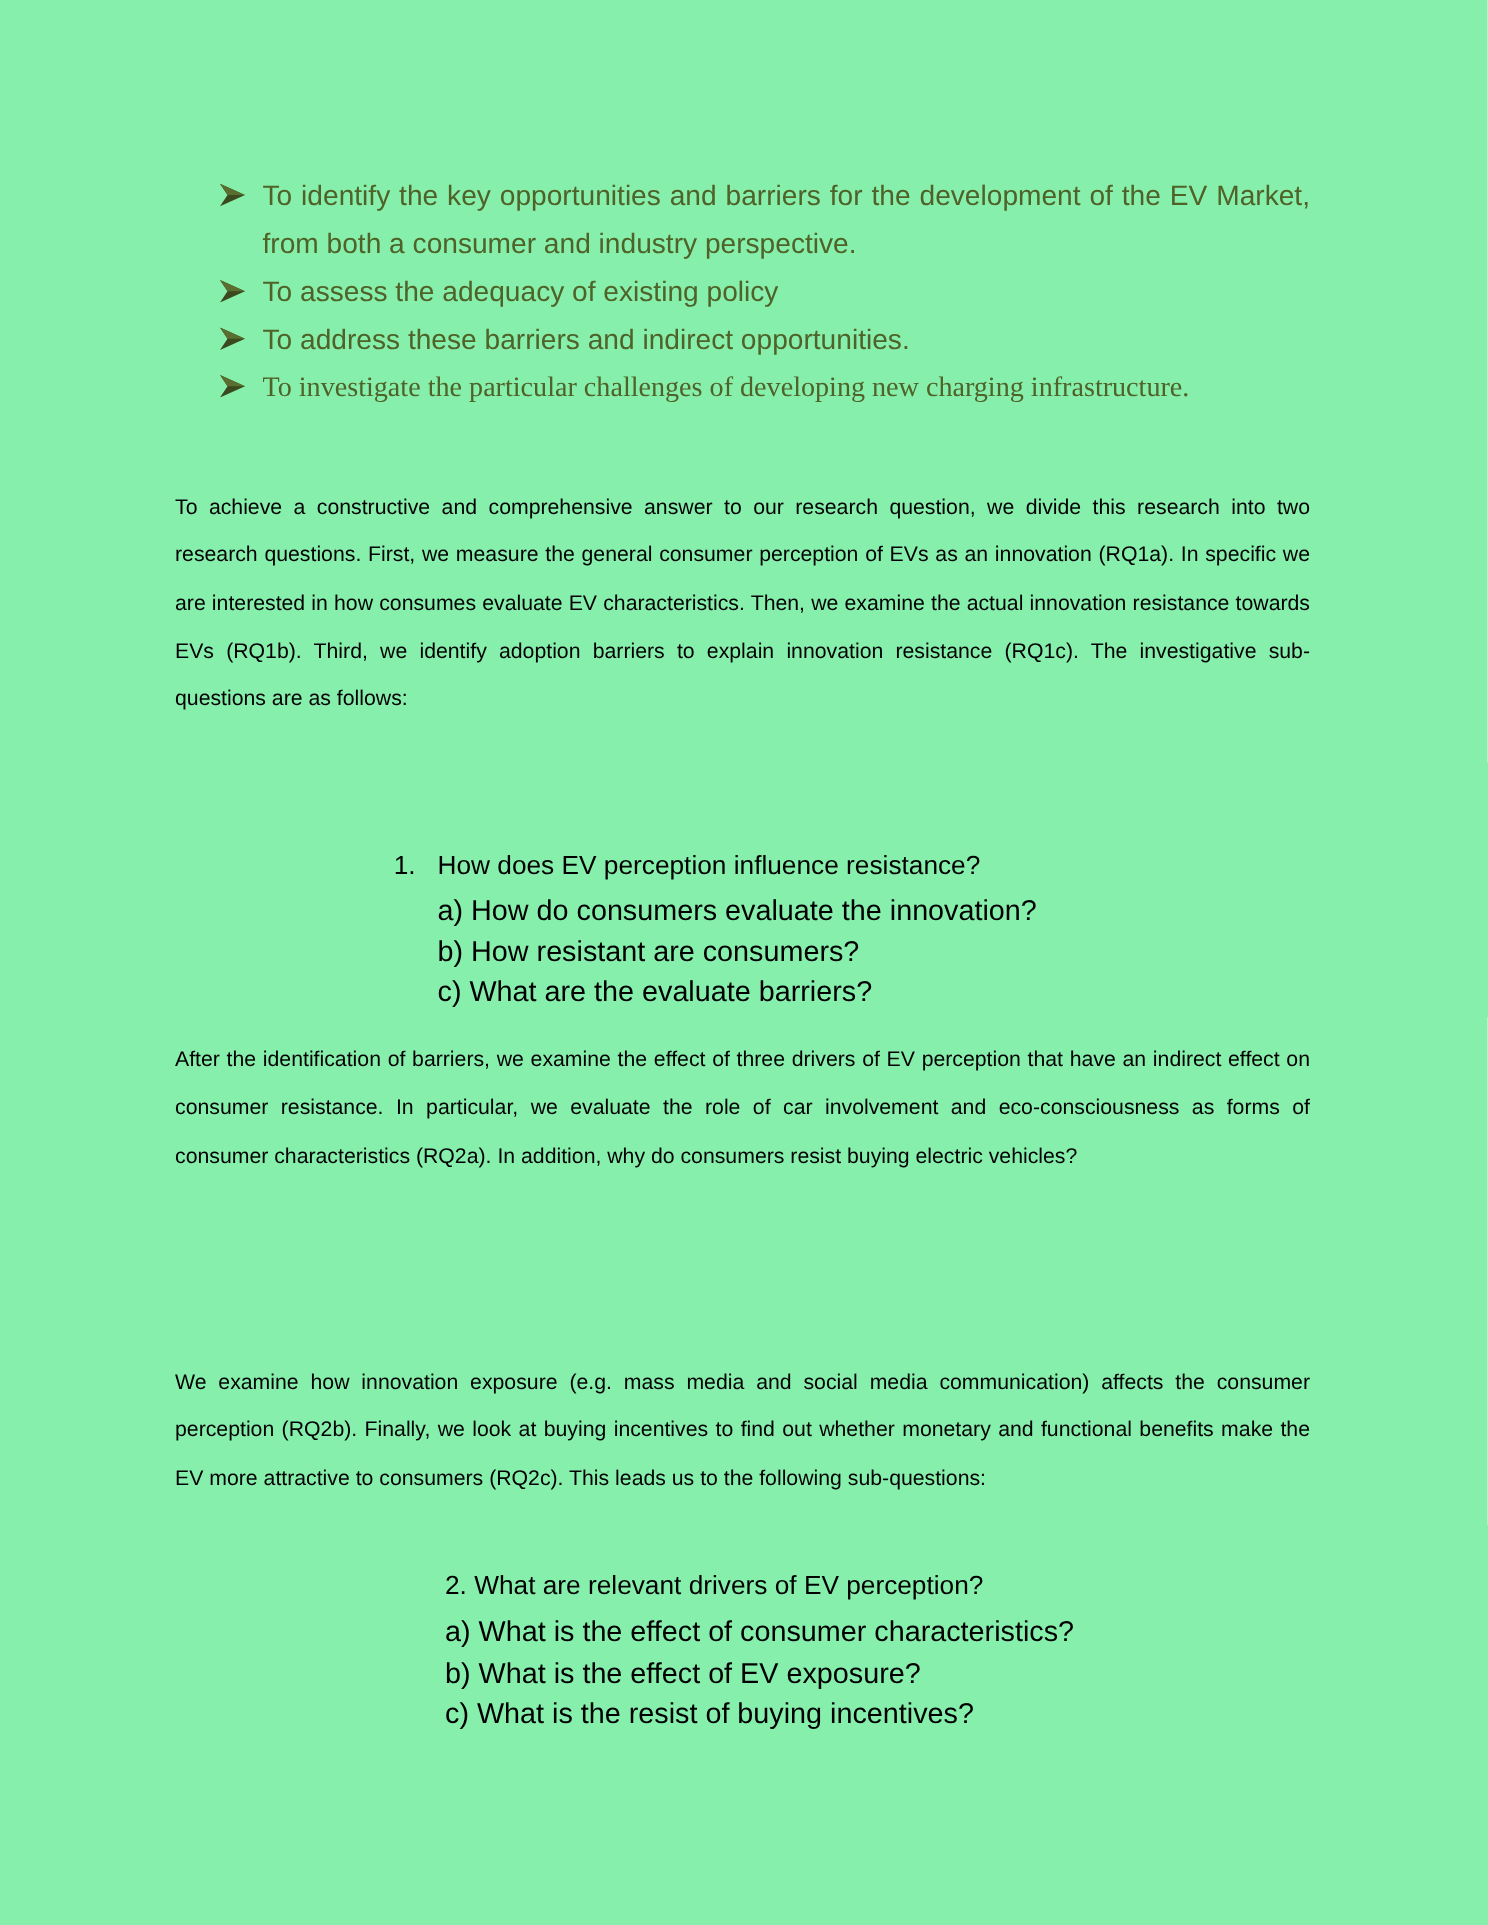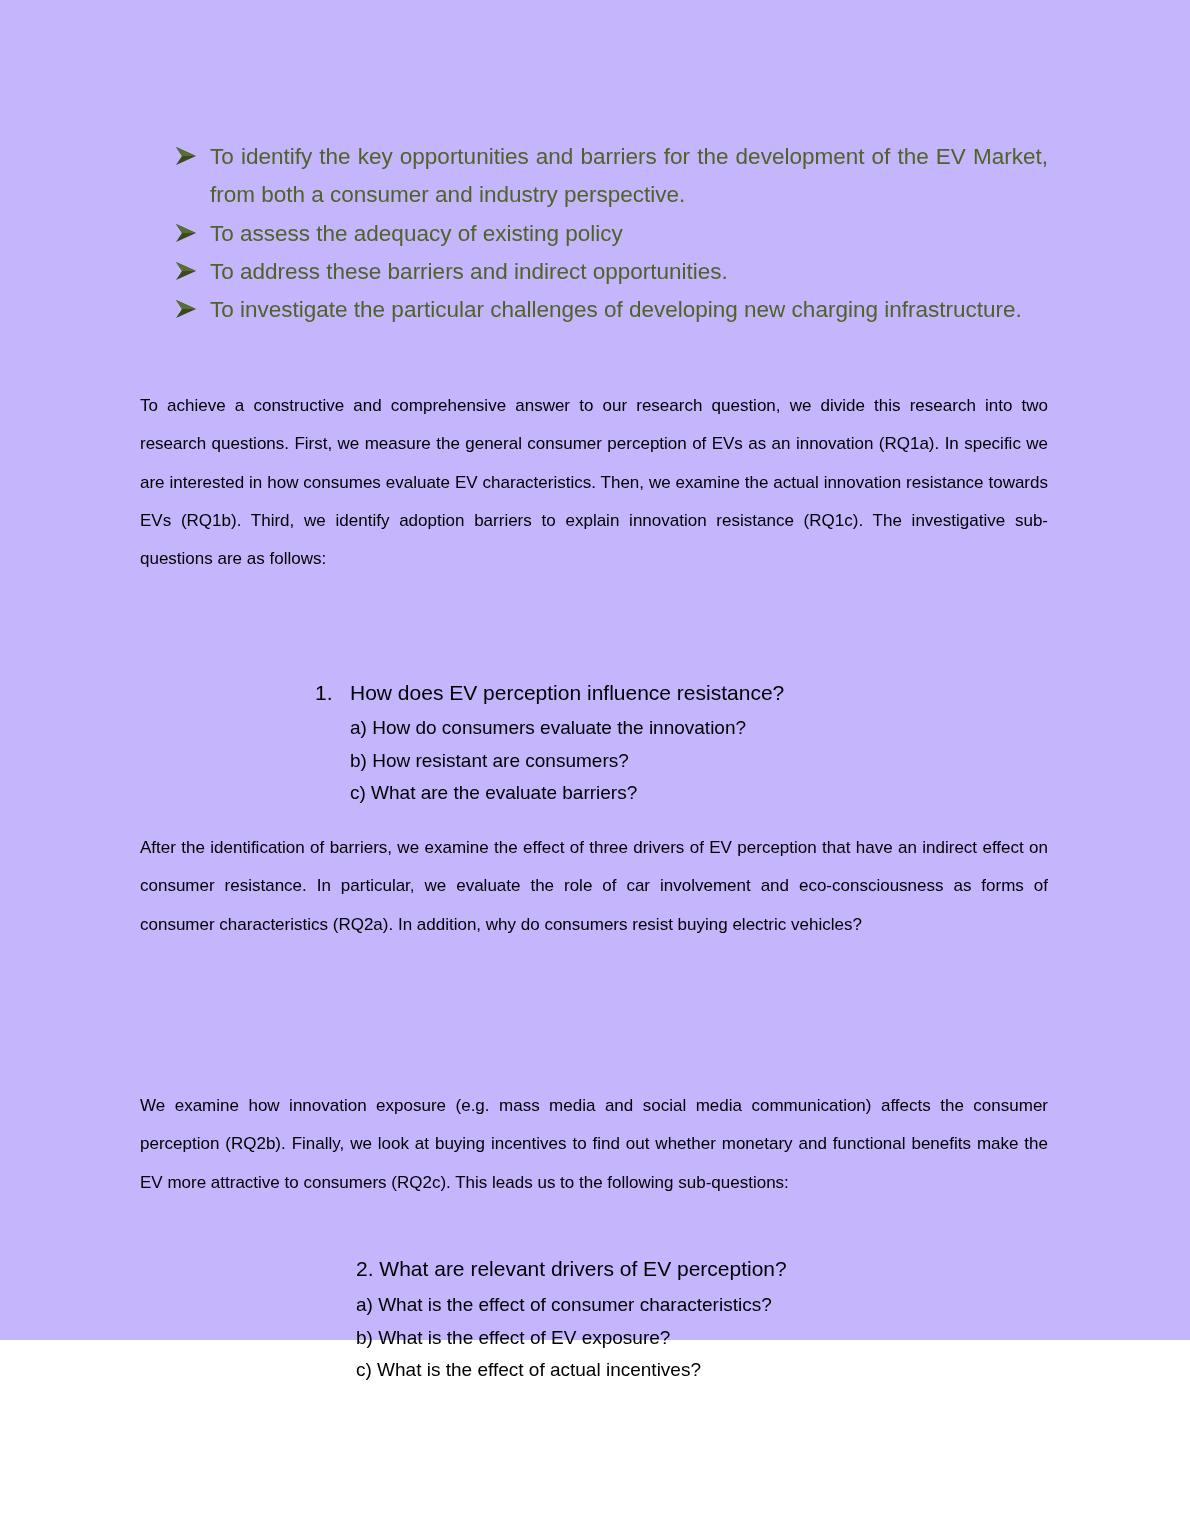--- a/index.html
+++ b/index.html
@@ -1,30 +1,30 @@
 <!DOCTYPE html>
 <html><head>
 <meta charset="utf-8">
 <style>
   html, body { margin: 0; padding: 0; background: #ffffff; }
   body { width: 1190px; height: 1540px; position: relative; overflow: hidden;
          font-family: "Liberation Sans", "DejaVu Sans", sans-serif; color: #000000; }
-  .page { position: absolute; left: 0; top: 0; width: 1190px; height: 1340px; background: #c4b5fd; }
+  .page { position: absolute; left: 0; top: 0; width: 1190px; height: 1540px; background: #86efac; }
   .objectives { position: absolute; left: 140px; top: 138px; width: 908px; margin: 0; padding: 0; list-style: none; }
   .objective { position: relative; padding-left: 70px; font-size: 22.5px; line-height: 38.3px; color: #4F6228; text-align: justify; }
   .objective .arrow { position: absolute; left: 36px; top: 9px; width: 20px; height: 18px; }
   .objective .text { display: block; }
-  .objective.last .text { text-align-last: left; }
+  .objective.last .text { text-align-last: left; font-family: Liberation Serif, serif; }
   .para { position: absolute; left: 140px; width: 908px; margin: 0; font-size: 17px; line-height: 38.3px; text-align: justify; color: #000; }
   #p1 { top: 387px; }
   #p2 { top: 829px; }
   #p3 { top: 1040px; margin-top: 47px; }
   .q-heading { position: absolute; font-size: 21px; line-height: 30px; color: #000; white-space: nowrap; }
   .q-num { display: inline-block; }
-  .q-sub { position: absolute; font-size: 19px; line-height: 32.7px; color: #000; white-space: nowrap; }
+  .q-sub { position: absolute; font-size: 23px; line-height: 32.7px; color: #000; white-space: nowrap; }
   #q1-heading { left: 315px; top: 678px; }
   #q1-heading .q-num { width: 35px; }
   #q1-subs { left: 350px; top: 712px; }
   #q2-heading { left: 356px; top: 1254px; }
   #q2-subs { left: 356px; top: 1289px; }
   .q-sub div { height: 32.7px; }
 </style>
 </head>
 <body>
 
@@ -73,16 +73,16 @@
   </div>
 
   <p class="para" id="p2">After the identification of barriers, we examine the effect of three drivers of EV perception that have an indirect effect on consumer resistance. In particular, we evaluate the role of car involvement and eco-consciousness as forms of consumer characteristics (RQ2a). In addition, why do consumers resist buying electric vehicles?</p>
 
   <p class="para" id="p3">We examine how innovation exposure (e.g. mass media and social media communication) affects the consumer perception (RQ2b). Finally, we look at buying incentives to find out whether monetary and functional benefits make the EV more attractive to consumers (RQ2c). This leads us to the following sub-questions:</p>
 
   <div class="q-heading" id="q2-heading">2. What are relevant drivers of EV perception?</div>
   <div class="q-sub" id="q2-subs">
     <div>a) What is the effect of consumer characteristics?</div>
     <div>b) What is the effect of EV exposure?</div>
-    <div>c) What is the effect of actual incentives?</div>
+    <div>c) What is the resist of buying incentives?</div>
   </div>
 
 </div>
 
 </body></html>

